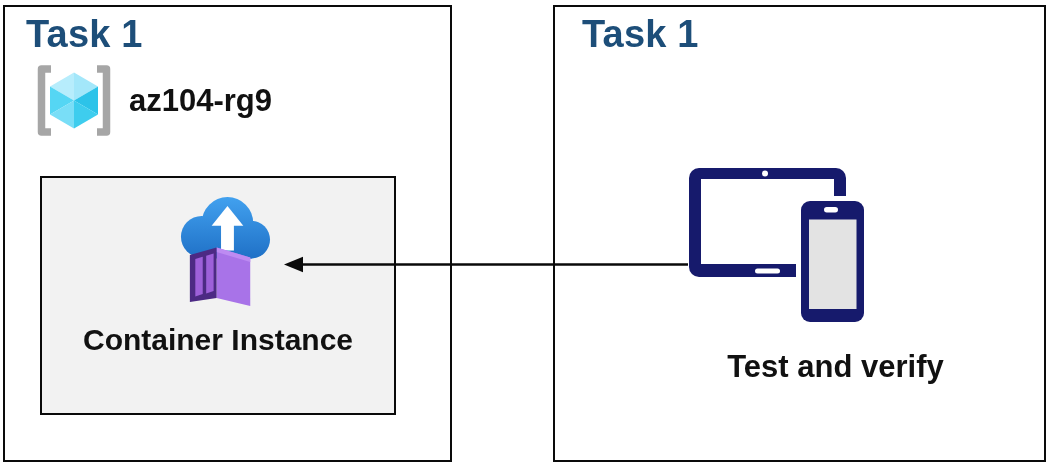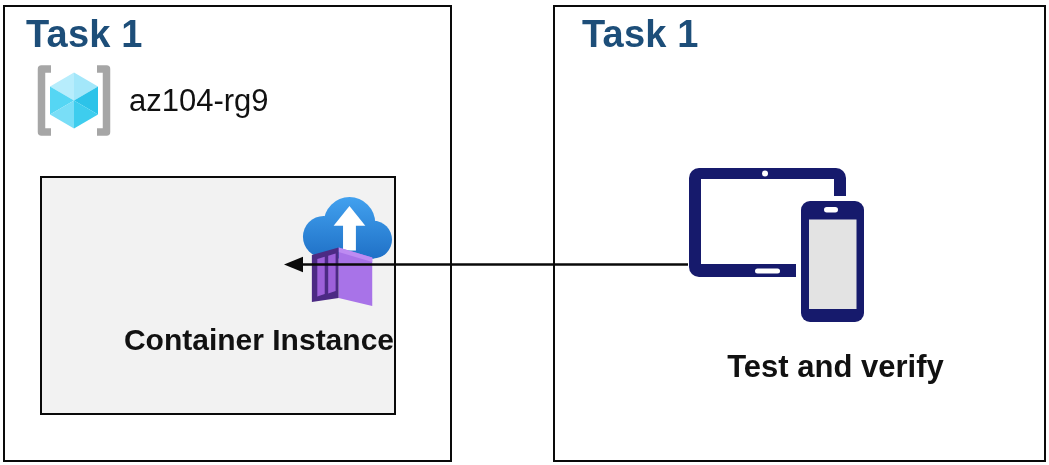--- a/index.html
+++ b/index.html
@@ -15,27 +15,27 @@
   .box2{left:553px;top:5px;width:493px;height:457px;}
   .task-title{
     position:absolute;margin:0;left:21px;top:6px;
     font-size:38px;font-weight:700;letter-spacing:0.2px;
     color:var(--title_blue,#1d4e79);
   }
   .box2 .task-title{left:27px;}
   .rg-icon{position:absolute;left:29px;top:57px;width:80px;height:73px;}
   .rg-label{
     position:absolute;left:124px;top:76px;
-    font-size:31px;font-weight:400;color:var(--text_black,#111111);
+    font-size:31px;font-weight:700;color:var(--text_black,#111111);
   }
   .inner-box{
     position:absolute;left:35px;top:169px;width:356px;height:239px;
     box-sizing:border-box;border:2.6px solid var(--box_border,#0a0a0a);
     background:var(--inner_box_bg,#f2f2f2);
-    display:flex;flex-direction:column;align-items:flex-end;
+    display:flex;flex-direction:column;align-items:center;
   }
   .ci-icon{margin-top:16px;margin-left:13px;width:95px;height:121px;}
   .ci-label{
     margin-top:8px;font-size:30px;font-weight:700;
     color:var(--text_black,#111111);
   }
   .devices-icon{position:absolute;left:134px;top:161px;width:180px;height:154px;}
   .devices-label{
     position:absolute;left:0;top:342px;width:465px;text-align:center;
     font-size:31px;font-weight:700;color:var(--text_black,#111111);padding-left:48px;

